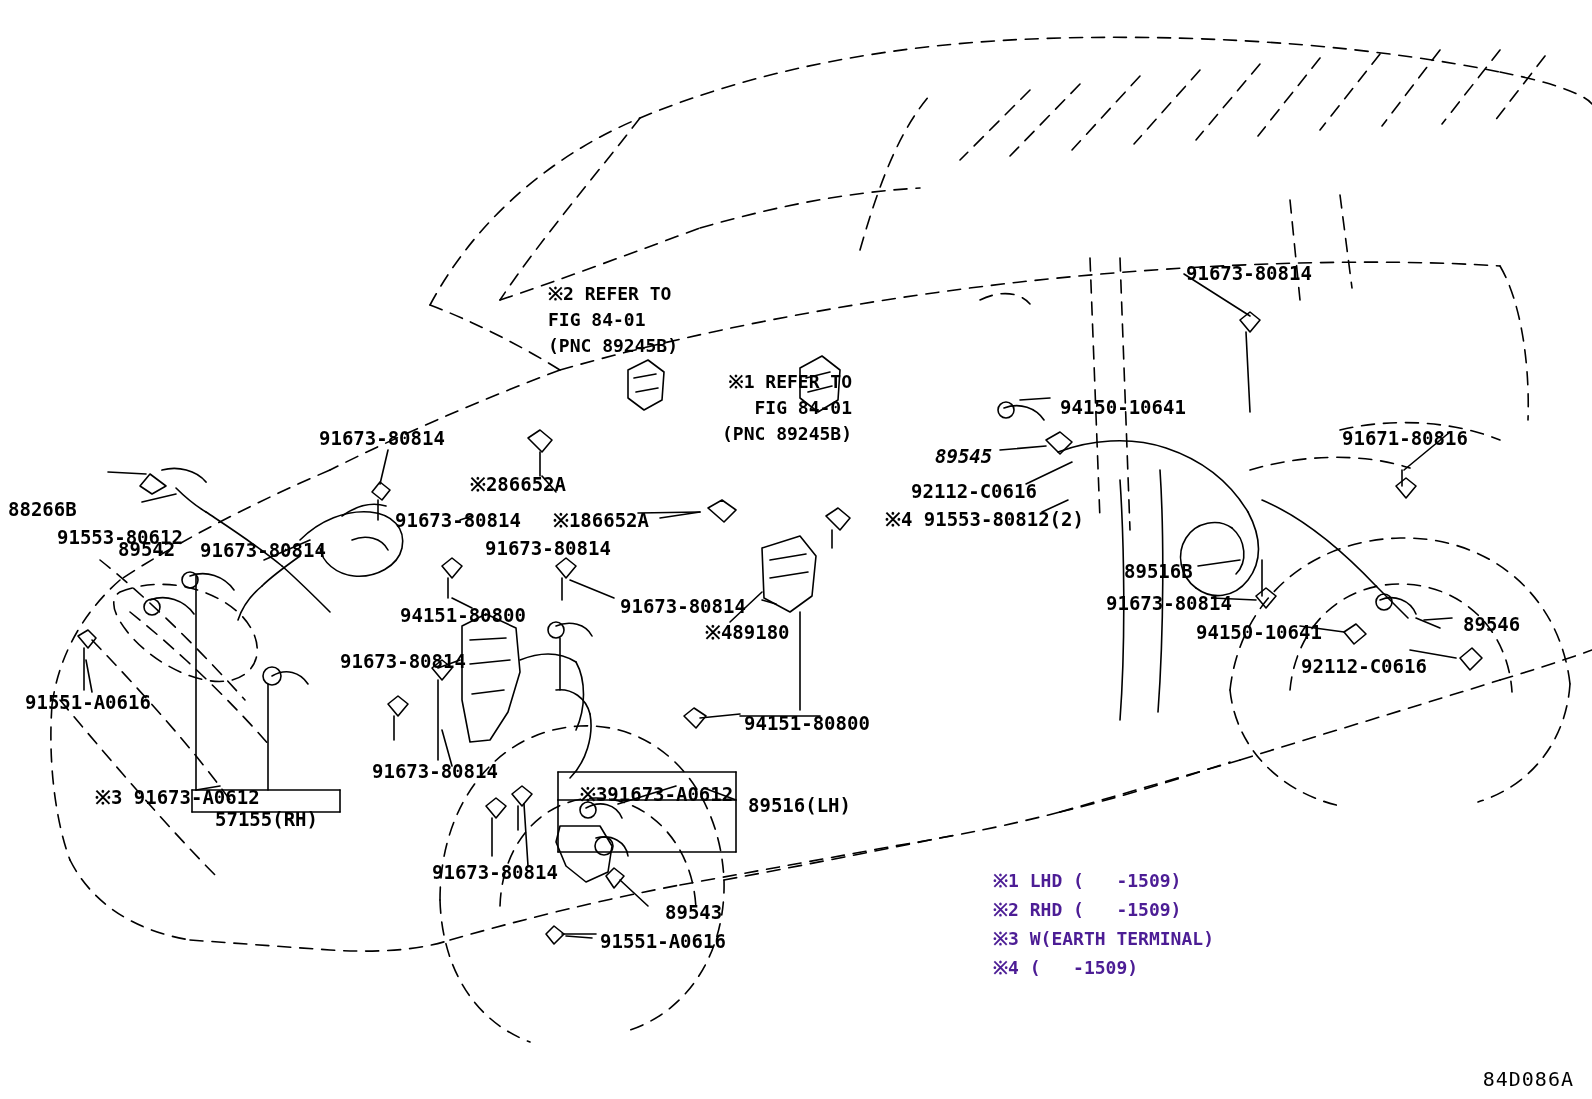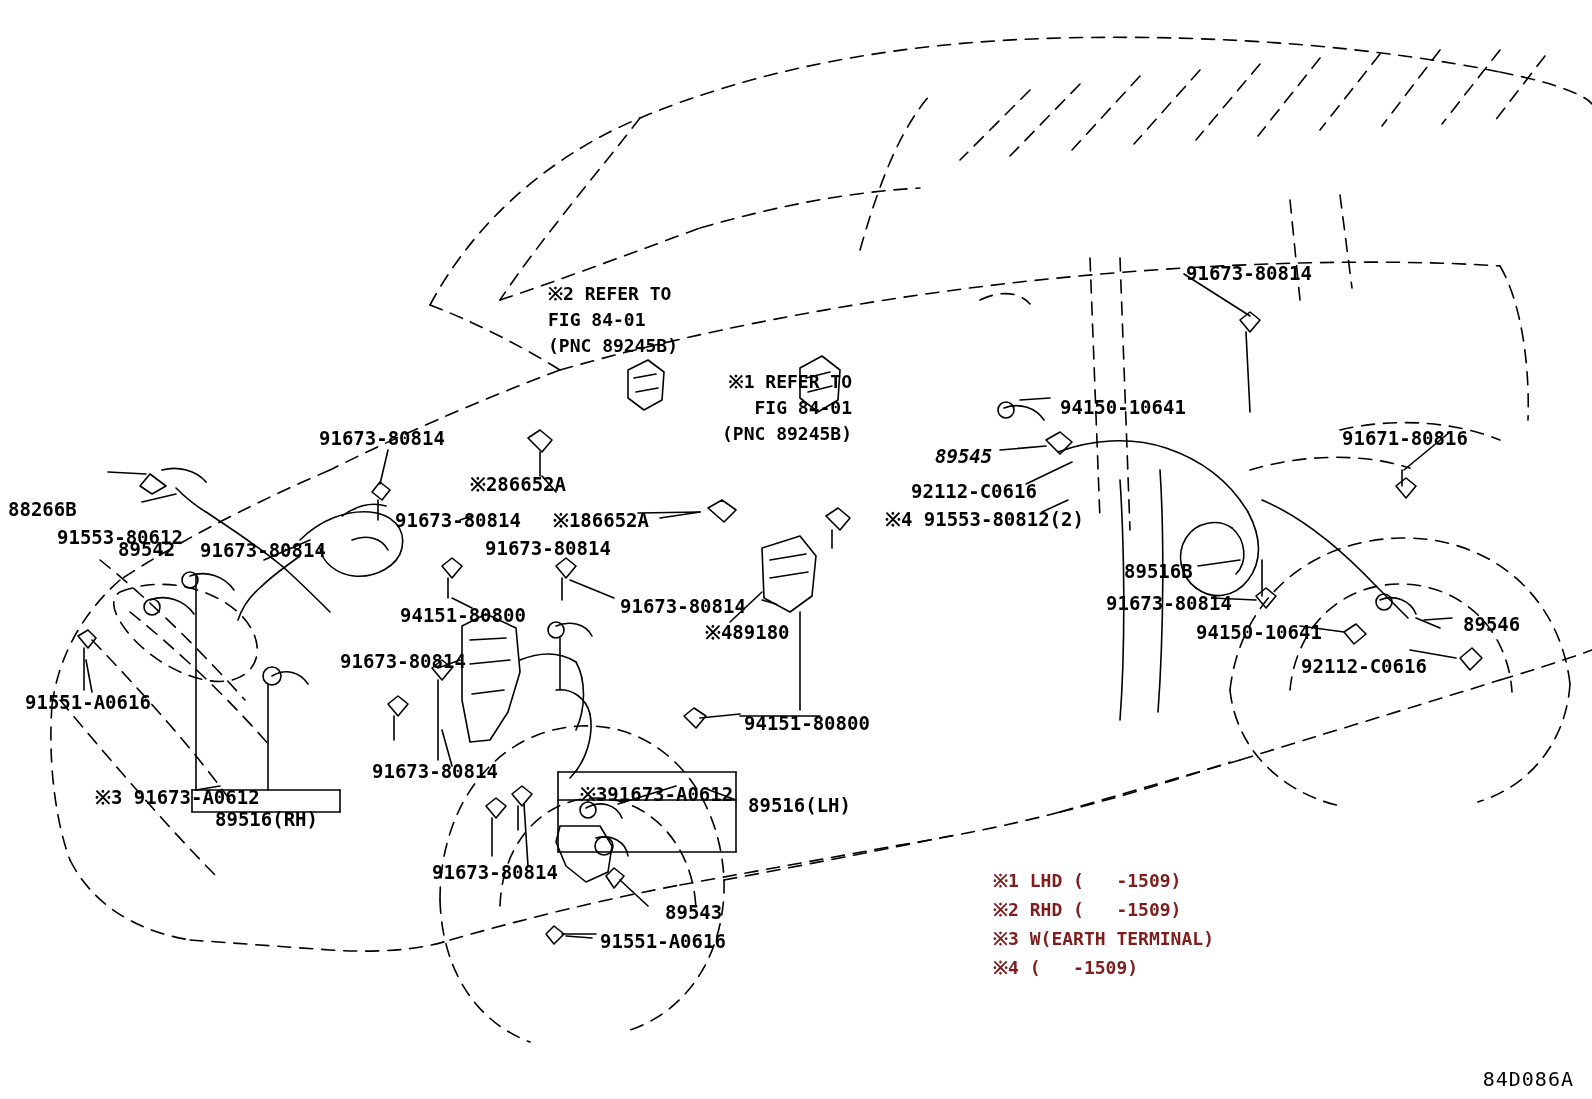--- a/index.html
+++ b/index.html
@@ -50,21 +50,21 @@
   }
   .notes-block {
     position: absolute;
     left: 993px;
     top: 866px;
   }
   .notes-block div {
     font-family: "DejaVu Sans Mono", monospace;
     font-size: 18px;
     font-weight: bold;
-    color: #7f1d1d;
+    color: #4c1d95;
     line-height: 29px;
     white-space: pre;
   }
 </style>
 </head>
 <body>
 
 <div id="page">
 
   <svg id="art" viewBox="0 0 1592 1099" xmlns="http://www.w3.org/2000/svg">
@@ -320,21 +320,21 @@
       <div class="lbl" style="left: 1196px; top: 621px;">94150-10641</div>
       <div class="lbl" style="left: 1463px; top: 613px;">89546</div>
       <div class="lbl" style="left: 1301px; top: 655px;">92112-C0616</div>
       <div class="lbl" style="left: 340px; top: 650px;">91673-80814</div>
       <div class="lbl" style="left: 25px; top: 691px;">91551-A0616</div>
       <div class="lbl" style="left: 744px; top: 712px;">94151-80800</div>
       <div class="lbl" style="left: 95px; top: 786px;">※3 91673-A0612</div>
       <div class="lbl" style="left: 372px; top: 760px;">91673-80814</div>
       <div class="lbl" style="left: 580px; top: 783px;">※391673-A0612</div>
       <div class="lbl" style="left: 748px; top: 794px;">89516(LH)</div>
-      <div class="lbl" style="left: 215px; top: 808px;">89516(RH)</div>
+      <div class="lbl" style="left: 215px; top: 808px;">57155(RH)</div>
       <div class="lbl" style="left: 432px; top: 861px;">91673-80814</div>
       <div class="lbl" style="left: 665px; top: 901px;">89543</div>
       <div class="lbl" style="left: 600px; top: 930px;">91551-A0616</div>
     </div>
 
   <div class="notes-block">
     <div>※1 LHD (   -1509)</div>
     <div>※2 RHD (   -1509)</div>
     <div>※3 W(EARTH TERMINAL)</div>
     <div>※4 (   -1509)</div>

